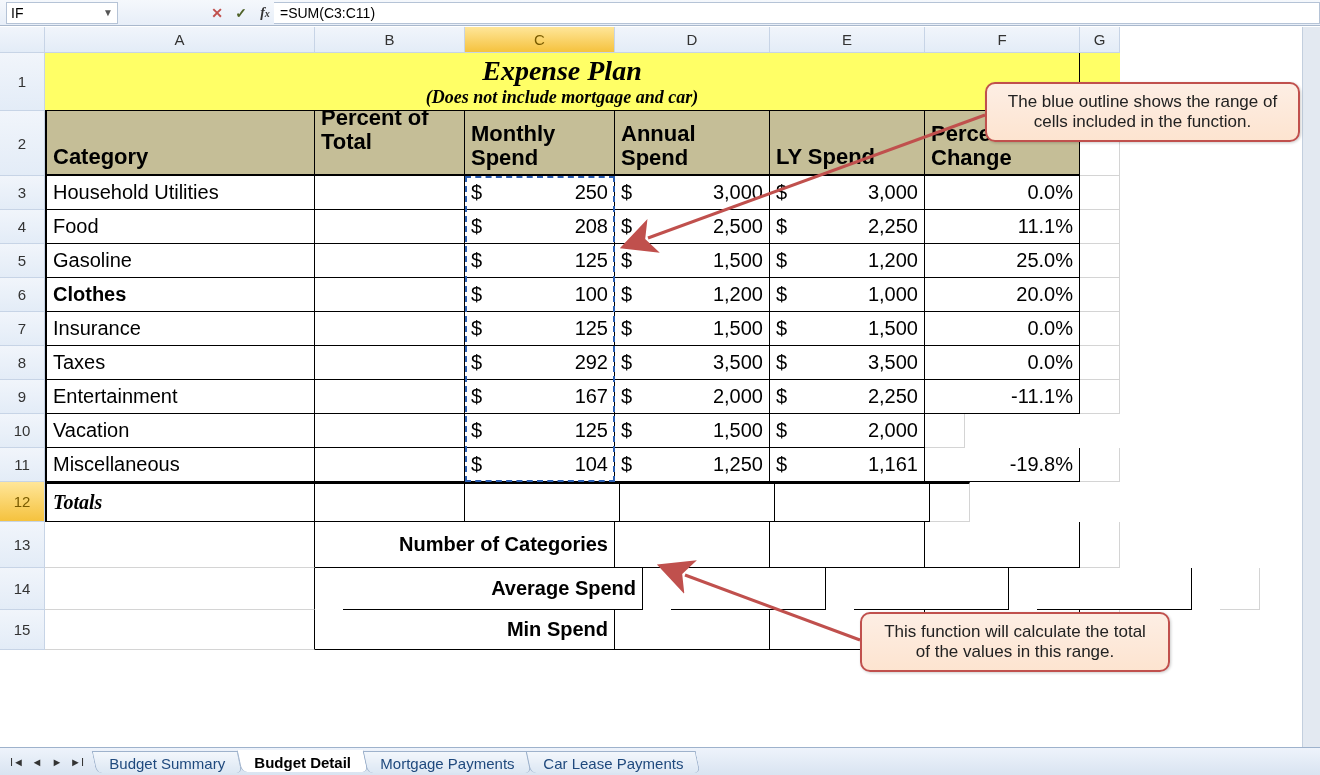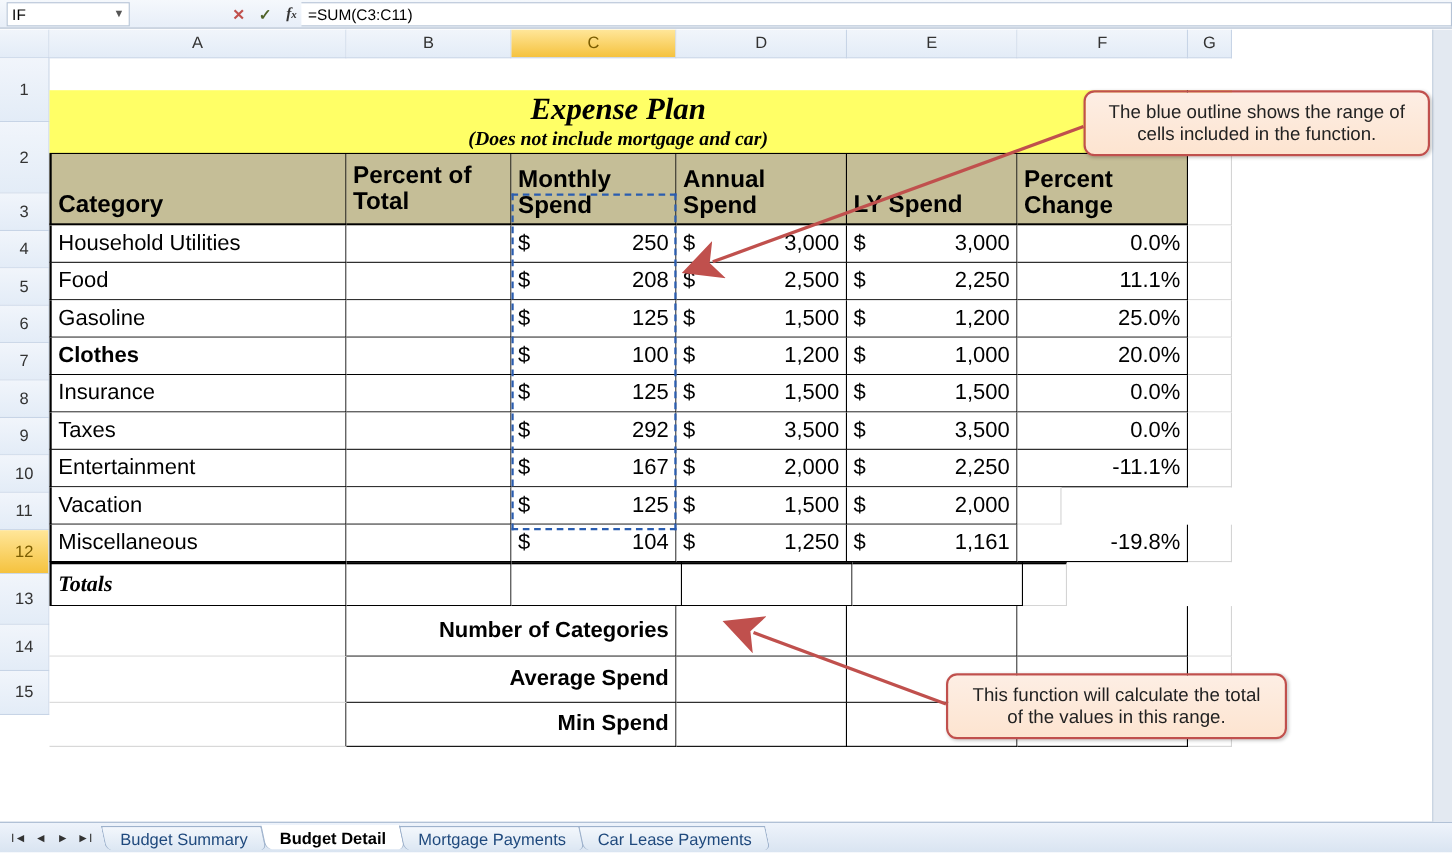--- a/index.html
+++ b/index.html
@@ -209,30 +209,30 @@
       <div class="row-h" style="height: 34px;">8</div>
       <div class="row-h" style="height: 34px;">9</div>
       <div class="row-h" style="height: 34px;">10</div>
       <div class="row-h" style="height: 34px;">11</div>
       <div class="row-h active" style="height: 40px;">12</div>
       <div class="row-h" style="height: 46px;">13</div>
       <div class="row-h" style="height: 42px;">14</div>
       <div class="row-h" style="height: 40px;">15</div>
     </div>
     <div class="cells">
-      <div class="row row1" style="height: 58px; margin-top: 29px;">
+      <div class="row row1" style="height: 58px;">
         <div class="cell last" style="width: 1035px; height: 100%; flex-direction: column; justify-content: center;">
           <div class="title-text">Expense Plan</div>
           <div class="subtitle-text" style="text-align: center; width: 100%;">(Does not include mortgage and car)</div>
         </div>
         <div class="cell noborder" style="width: 40px; height: 100%; border-left: none;"></div>
       </div>
       <div class="row " style="height: 65px;">
         <div class="cell hdr-cell thick-left" style="width: 270px; height: 100%; align-items: flex-end; padding-bottom: 4px;">Category</div>
-        <div class="cell hdr-cell" style="width: 150px; height: 100%; align-items: flex-end; padding-bottom: 8px; white-space: normal; line-height: 1.1;">Percent of Total</div>
+        <div class="cell hdr-cell" style="width: 150px; height: 100%; align-items: flex-end; padding-bottom: 20px; white-space: normal; line-height: 1.1;">Percent of Total</div>
         <div class="cell hdr-cell" style="width: 150px; height: 100%; align-items: flex-end; padding-bottom: 4px; white-space: normal; line-height: 1.1;">Monthly Spend</div>
         <div class="cell hdr-cell" style="width: 155px; height: 100%; align-items: flex-end; padding-bottom: 4px; white-space: normal; line-height: 1.1;">Annual Spend</div>
         <div class="cell hdr-cell" style="width: 155px; height: 100%; align-items: flex-end; padding-bottom: 4px;">LY Spend</div>
         <div class="cell hdr-cell" style="width: 155px; height: 100%; align-items: flex-end; padding-bottom: 4px; white-space: normal; line-height: 1.1;">Percent Change</div>
         <div class="cell noborder" style="width: 40px; height: 100%;"></div>
       </div>
       <div class="row " style="height: 34px;">
         <div class="cell thick-left" style="width: 270px; height: 100%;">Household Utilities</div>
         <div class="cell " style="width: 150px; height: 100%;"></div>
         <div class="cell " style="width: 150px; height: 100%;">
@@ -456,21 +456,21 @@
         <div class="cell noborder" style="width: 40px; height: 100%;"></div>
       </div>
       <div class="row " style="height: 46px;">
         <div class="cell noborder" style="width: 270px; height: 100%; border-right: 1px solid rgb(0, 0, 0);"></div>
         <div class="cell stat-label" style="width: 300px; height: 100%;">Number of Categories</div>
         <div class="cell " style="width: 155px; height: 100%;"></div>
         <div class="cell " style="width: 155px; height: 100%;"></div>
         <div class="cell " style="width: 155px; height: 100%;"></div>
         <div class="cell noborder" style="width: 40px; height: 100%;"></div>
       </div>
-      <div class="row " style="height: 42px;">
+      <div class="row " style="height: 42px; gap: 28px;">
         <div class="cell noborder" style="width: 270px; height: 100%; border-right: 1px solid rgb(0, 0, 0);"></div>
         <div class="cell stat-label" style="width: 300px; height: 100%;">Average Spend</div>
         <div class="cell " style="width: 155px; height: 100%;"></div>
         <div class="cell " style="width: 155px; height: 100%;"></div>
         <div class="cell " style="width: 155px; height: 100%;"></div>
         <div class="cell noborder" style="width: 40px; height: 100%;"></div>
       </div>
       <div class="row " style="height: 40px;">
         <div class="cell noborder" style="width: 270px; height: 100%; border-right: 1px solid rgb(0, 0, 0);"></div>
         <div class="cell stat-label" style="width: 300px; height: 100%;">Min Spend</div>

